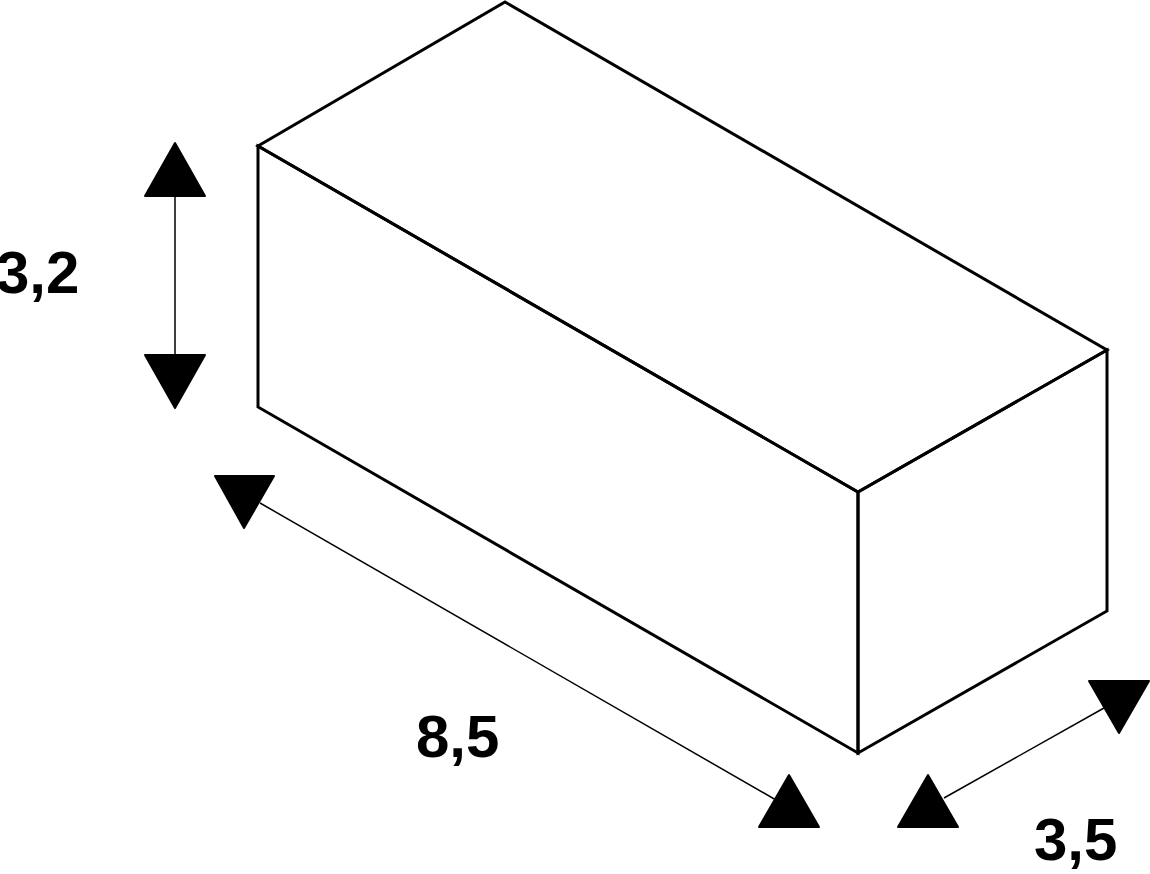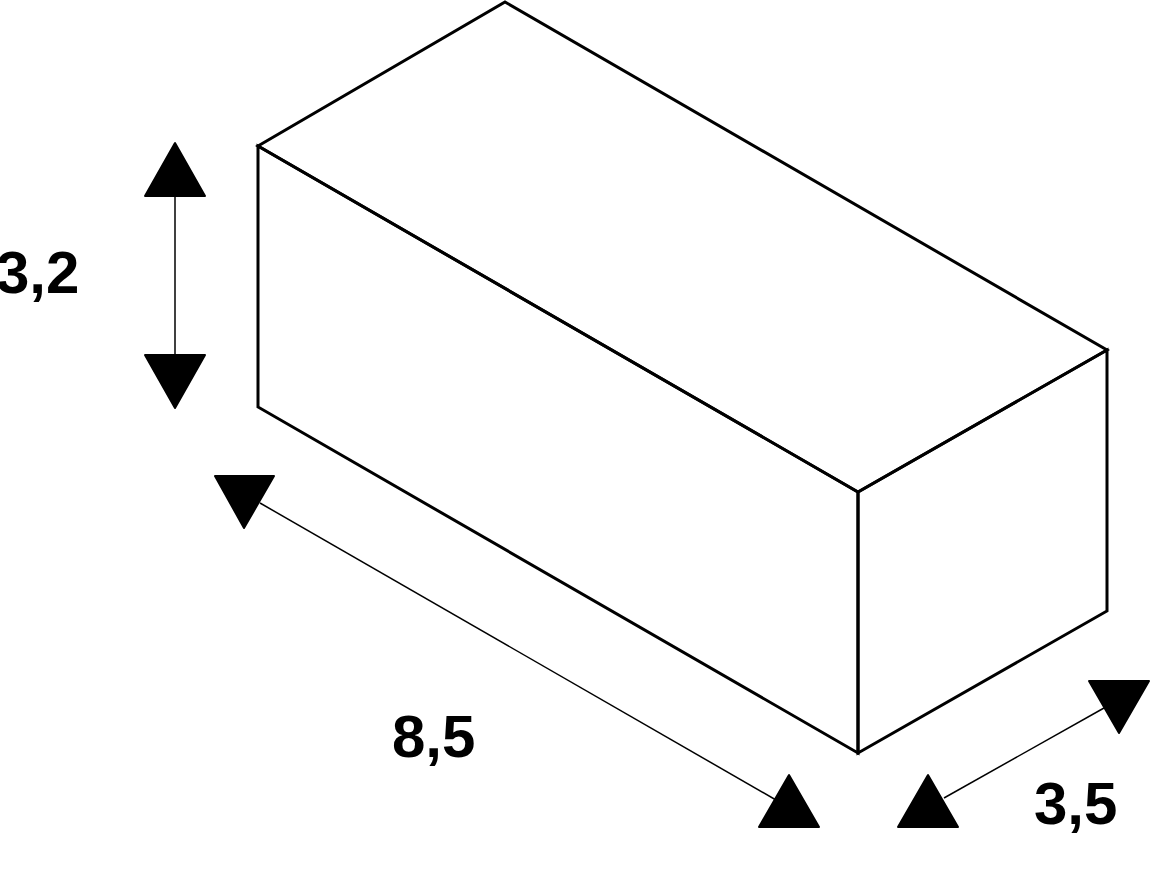--- a/index.html
+++ b/index.html
@@ -8,22 +8,22 @@
     .dim-label {
       position: absolute;
       font-family: "Liberation Sans", sans-serif;
       font-weight: bold;
       font-size: 60px;
       line-height: 1;
       color: #000000;
       white-space: nowrap;
     }
     #lbl-height { left: -4px; top: 243px; }
-    #lbl-length { left: 392px; top: 707px; }
-    #lbl-depth { left: 1034px; top: 774px; text-align: center; }
+    #lbl-length { left: 416px; top: 707px; }
+    #lbl-depth { left: 1034px; top: 810px; text-align: center; }
   </style>
 </head>
 <body>
 
 <svg id="drawing" width="1150" height="874" viewBox="0 0 1150 874" xmlns="http://www.w3.org/2000/svg">
 
   <g stroke="#000" stroke-width="3" fill="none" stroke-linejoin="miter" stroke-linecap="square">
     <polygon points="258,146 505,2 1107,350 858,492"></polygon>
     <polygon points="258,146 858,492 858,753 258,407"></polygon>
     <polygon points="858,492 1107,350 1107,611 858,753"></polygon>

